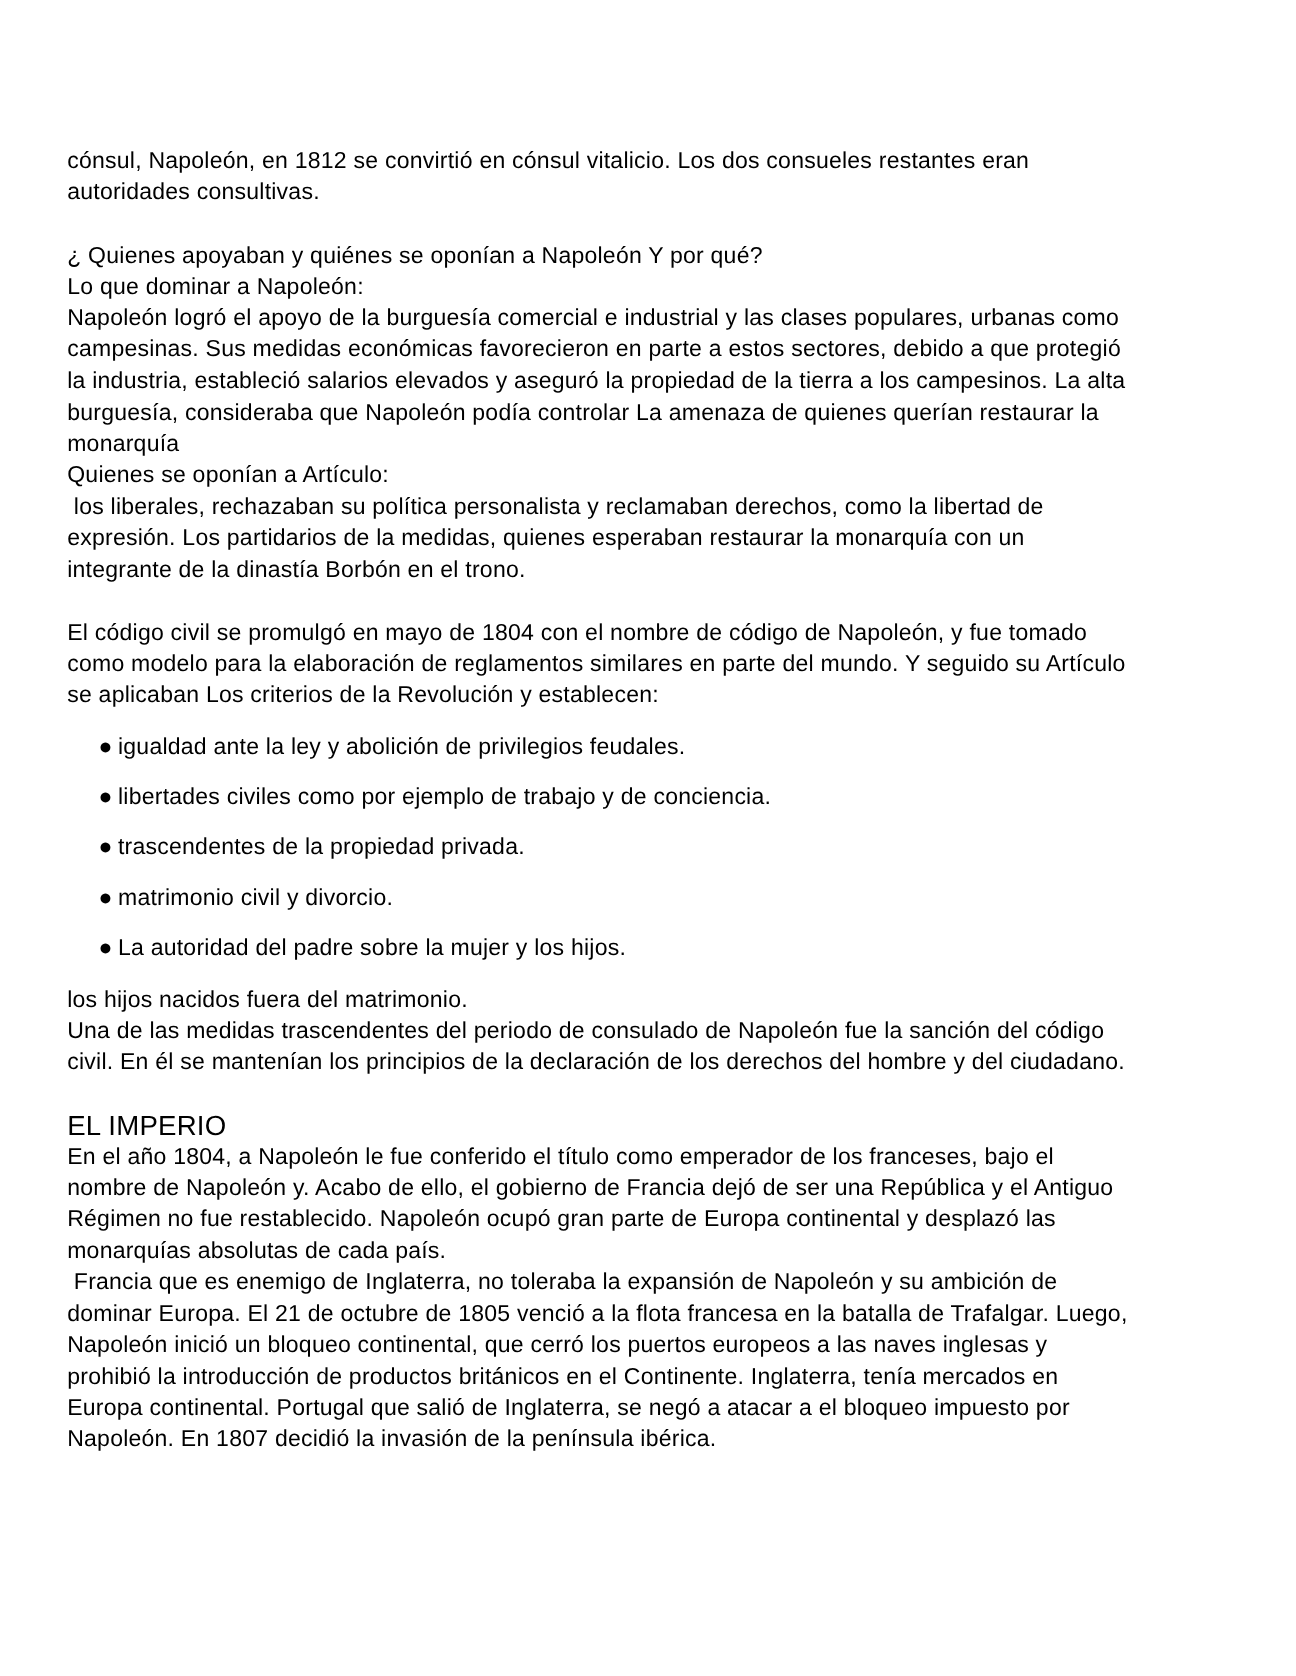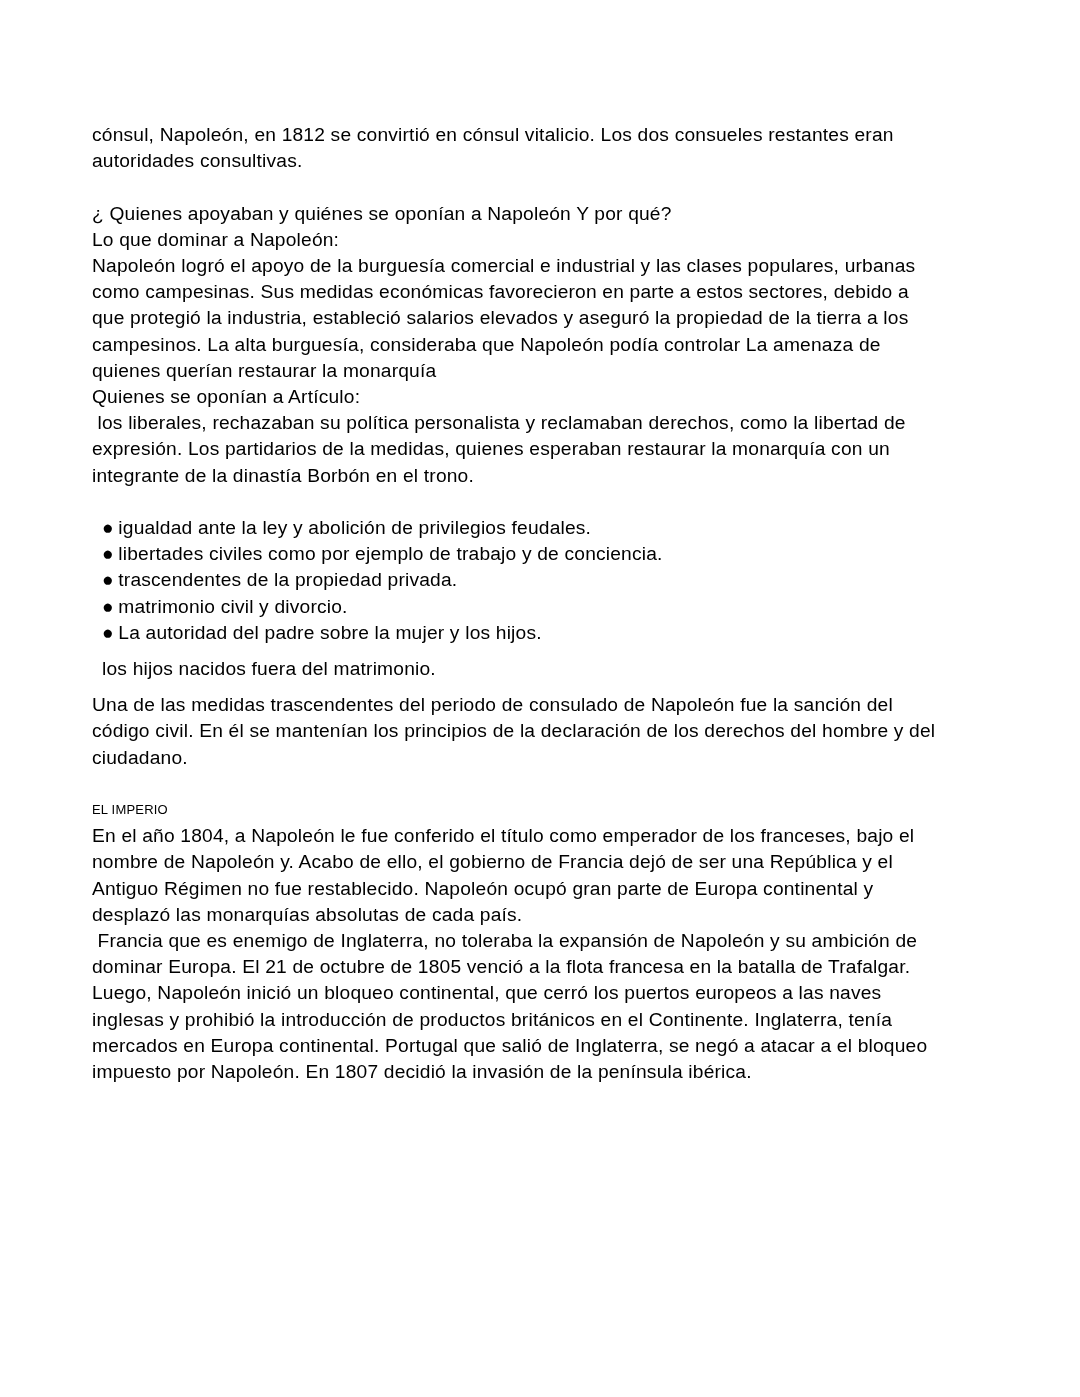--- a/index.html
+++ b/index.html
@@ -13,52 +13,52 @@
     font-family: "Liberation Sans", sans-serif;
     color: #000000;
     -webkit-font-smoothing: antialiased;
   }
   .page {
     position: relative;
     width: 1080px;
     height: 1397px;
     background: #ffffff;
     box-sizing: border-box;
-    padding: 122px 140px 0 92px;
+    padding: 122px 140px 0 56px;
   }
   .doc-body {
     font-size: 19.2px;
     line-height: 26.2px;
     letter-spacing: 0.01em;
     text-align: left;
   }
   .para {
     margin: 0;
     white-space: pre-wrap;
   }
   .spacer {
     height: 26.2px;
   }
   .bullet-line {
-    margin: 0;
+    margin: 16px;
     padding-left: 10px;
     white-space: pre-wrap;
   }
   .bullet-line .dot {
     display: inline-block;
     width: 0.85em;
   }
   .bullet-cont {
-    margin: 10px;
+    margin: 0;
     white-space: pre-wrap;
   }
   .heading-line {
     margin: 0;
     font-weight: normal;
-    font-size: 13px;
+    font-size: 23px;
     line-height: 26.2px;
     white-space: pre-wrap;
   }
 </style>
 </head>
 <body>
 
 <div class="page">
   <div class="doc-body">
 
@@ -72,20 +72,21 @@
 
     <p class="para">Napoleón logró el apoyo de la burguesía comercial e industrial y las clases populares, urbanas como campesinas. Sus medidas económicas favorecieron en parte a estos sectores, debido a que protegió la industria, estableció salarios elevados y aseguró la propiedad de la tierra a los campesinos. La alta burguesía, consideraba que Napoleón podía controlar La amenaza de quienes querían restaurar la monarquía</p>
 
     <p class="para">Quienes se oponían a Artículo:</p>
 
     <p class="para"> los liberales, rechazaban su política personalista y reclamaban derechos, como la libertad de expresión. Los partidarios de la medidas, quienes esperaban restaurar la monarquía con un integrante de la dinastía Borbón en el trono.</p>
 
     <div class="spacer"></div>
 
 
+    <p class="para">El código civil se promulgó en mayo de 1804 con el nombre de código de Napoleón, y fue tomado como modelo para la elaboración de reglamentos similares en parte del mundo. Y seguido su Artículo se aplicaban Los criterios de la Revolución y establecen:</p>
 
     <p class="bullet-line"><span class="dot">●</span><span>igualdad ante la ley y abolición de privilegios feudales.</span></p>
 
     <p class="bullet-line"><span class="dot">●</span><span>libertades civiles como por ejemplo de trabajo y de conciencia.</span></p>
 
     <p class="bullet-line"><span class="dot">●</span><span>trascendentes de la propiedad privada.</span></p>
 
     <p class="bullet-line"><span class="dot">●</span><span>matrimonio civil y divorcio.</span></p>
 
     <p class="bullet-line"><span class="dot">●</span><span>La autoridad del padre sobre la mujer y los hijos.</span></p>

